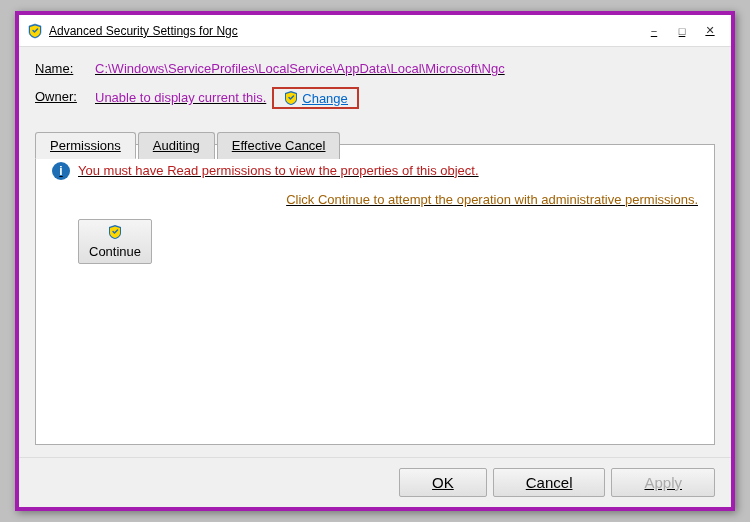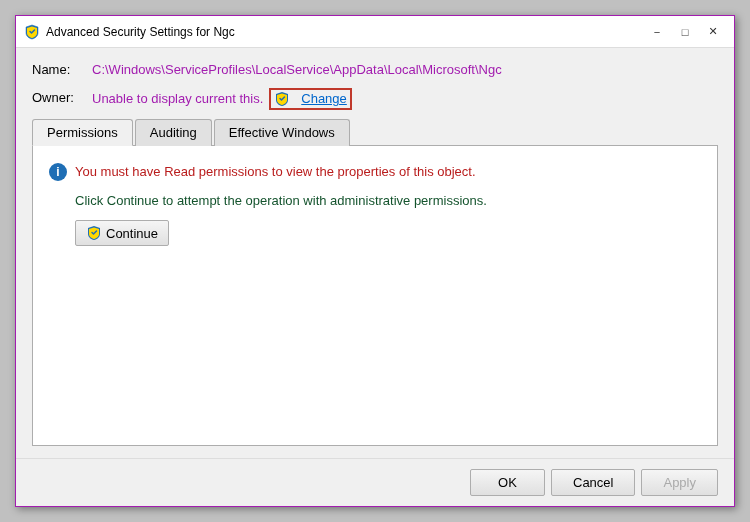--- a/index.html
+++ b/index.html
@@ -9,22 +9,23 @@
       align-items: center;
       justify-content: center;
       width: 750px;
       height: 522px;
       font-family: 'Segoe UI', Tahoma, Geneva, Verdana, sans-serif;
       font-size: 13px;
     }
     .window {
       width: 720px;
       background: #f0f0f0;
-      border: 1px solid #a21caf;
+      border: 4px solid #a21caf;
       box-shadow: 2px 2px 8px rgba(0,0,0,0.4);
+      text-decoration: underline;
     }
     .titlebar {
       background: #fff;
       display: flex;
       align-items: center;
       justify-content: space-between;
       padding: 6px 8px;
       border-bottom: 1px solid #ddd;
       height: 32px;
     }
@@ -74,24 +75,24 @@
     .info-value {
       color: #a21caf;
     }
     .owner-row {
       display: flex;
       align-items: center;
       gap: 6px;
     }
     .change-link-wrapper {
       border: 2px solid #c0392b;
-      padding: 1px 3px;
+      padding: 1px 9px;
       display: inline-flex;
-      align-items: center;
-      gap: 11px;
+      align-items: flex-end;
+      gap: 3px;
     }
     .change-link {
       color: #0066cc;
       text-decoration: underline;
       cursor: pointer;
       background: none;
       border: none;
       font-size: 13px;
       font-family: inherit;
     }
@@ -108,21 +109,21 @@
     }
     .tab {
       padding: 5px 14px;
       border: 1px solid #adadad;
       border-bottom: none;
       background: #e1e1e1;
       cursor: pointer;
       font-size: 13px;
       margin-right: 2px;
       position: relative;
-      top: 1px;
+      top: 15px;
       border-radius: 3px 3px 0 0;
     }
     .tab.active {
       background: #f0f0f0;
       border-bottom: 1px solid #f0f0f0;
       z-index: 1;
     }
     .tab-content {
       border: 1px solid #adadad;
       border-top: none;
@@ -150,50 +151,52 @@
       flex-shrink: 0;
       margin-top: 1px;
     }
     .banner-text {
       color: #b91c1c;
       line-height: 1.5;
     }
     .click-continue-text {
       margin-left: 26px;
       margin-bottom: 12px;
-      color: #14532d;
+      color: #a16207;
+      text-align: right;
     }
     .continue-btn {
       margin-left: 26px;
       display: inline-flex;
       align-items: center;
       gap: 4px;
       padding: 4px 10px;
       border: 1px solid #adadad;
       background: linear-gradient(to bottom, #f5f5f5, #e0e0e0);
       cursor: pointer;
       font-size: 13px;
       font-family: inherit;
       border-radius: 2px;
+      flex-direction: column;
     }
     .footer {
       display: flex;
       justify-content: flex-end;
       align-items: center;
       gap: 6px;
       padding: 10px 16px;
       border-top: 1px solid #ddd;
       background: #f0f0f0;
     }
     .footer-btn {
-      padding: 5px 21px;
+      padding: 5px 32px;
       border: 1px solid #adadad;
       background: linear-gradient(to bottom, #f5f5f5, #e0e0e0);
       cursor: pointer;
-      font-size: 13px;
+      font-size: 15px;
       font-family: inherit;
       border-radius: 2px;
       min-width: 75px;
     }
     .footer-btn:disabled {
       color: #aaa;
       cursor: default;
     }
     .footer-btn.apply {
       min-width: 75px;
@@ -239,21 +242,21 @@
             <path d="M6 7.5 L7.5 9 L10.5 6" stroke="#1e6eb5" stroke-width="1.5" fill="none" stroke-linecap="round" stroke-linejoin="round"></path>
           </svg>
           <button class="change-link">Change</button>
         </span>
       </div>
     </div>
 
     <div class="tabs">
       <div class="tab active">Permissions</div>
       <div class="tab">Auditing</div>
-      <div class="tab">Effective Windows</div>
+      <div class="tab">Effective Cancel</div>
     </div>
 
     <div class="tab-content">
       
       <div class="info-banner">
         <div class="info-circle">i</div>
         <span class="banner-text">You must have Read permissions to view the properties of this object.</span>
       </div>
       
       <div class="click-continue-text">Click Continue to attempt the operation with administrative permissions.</div>

